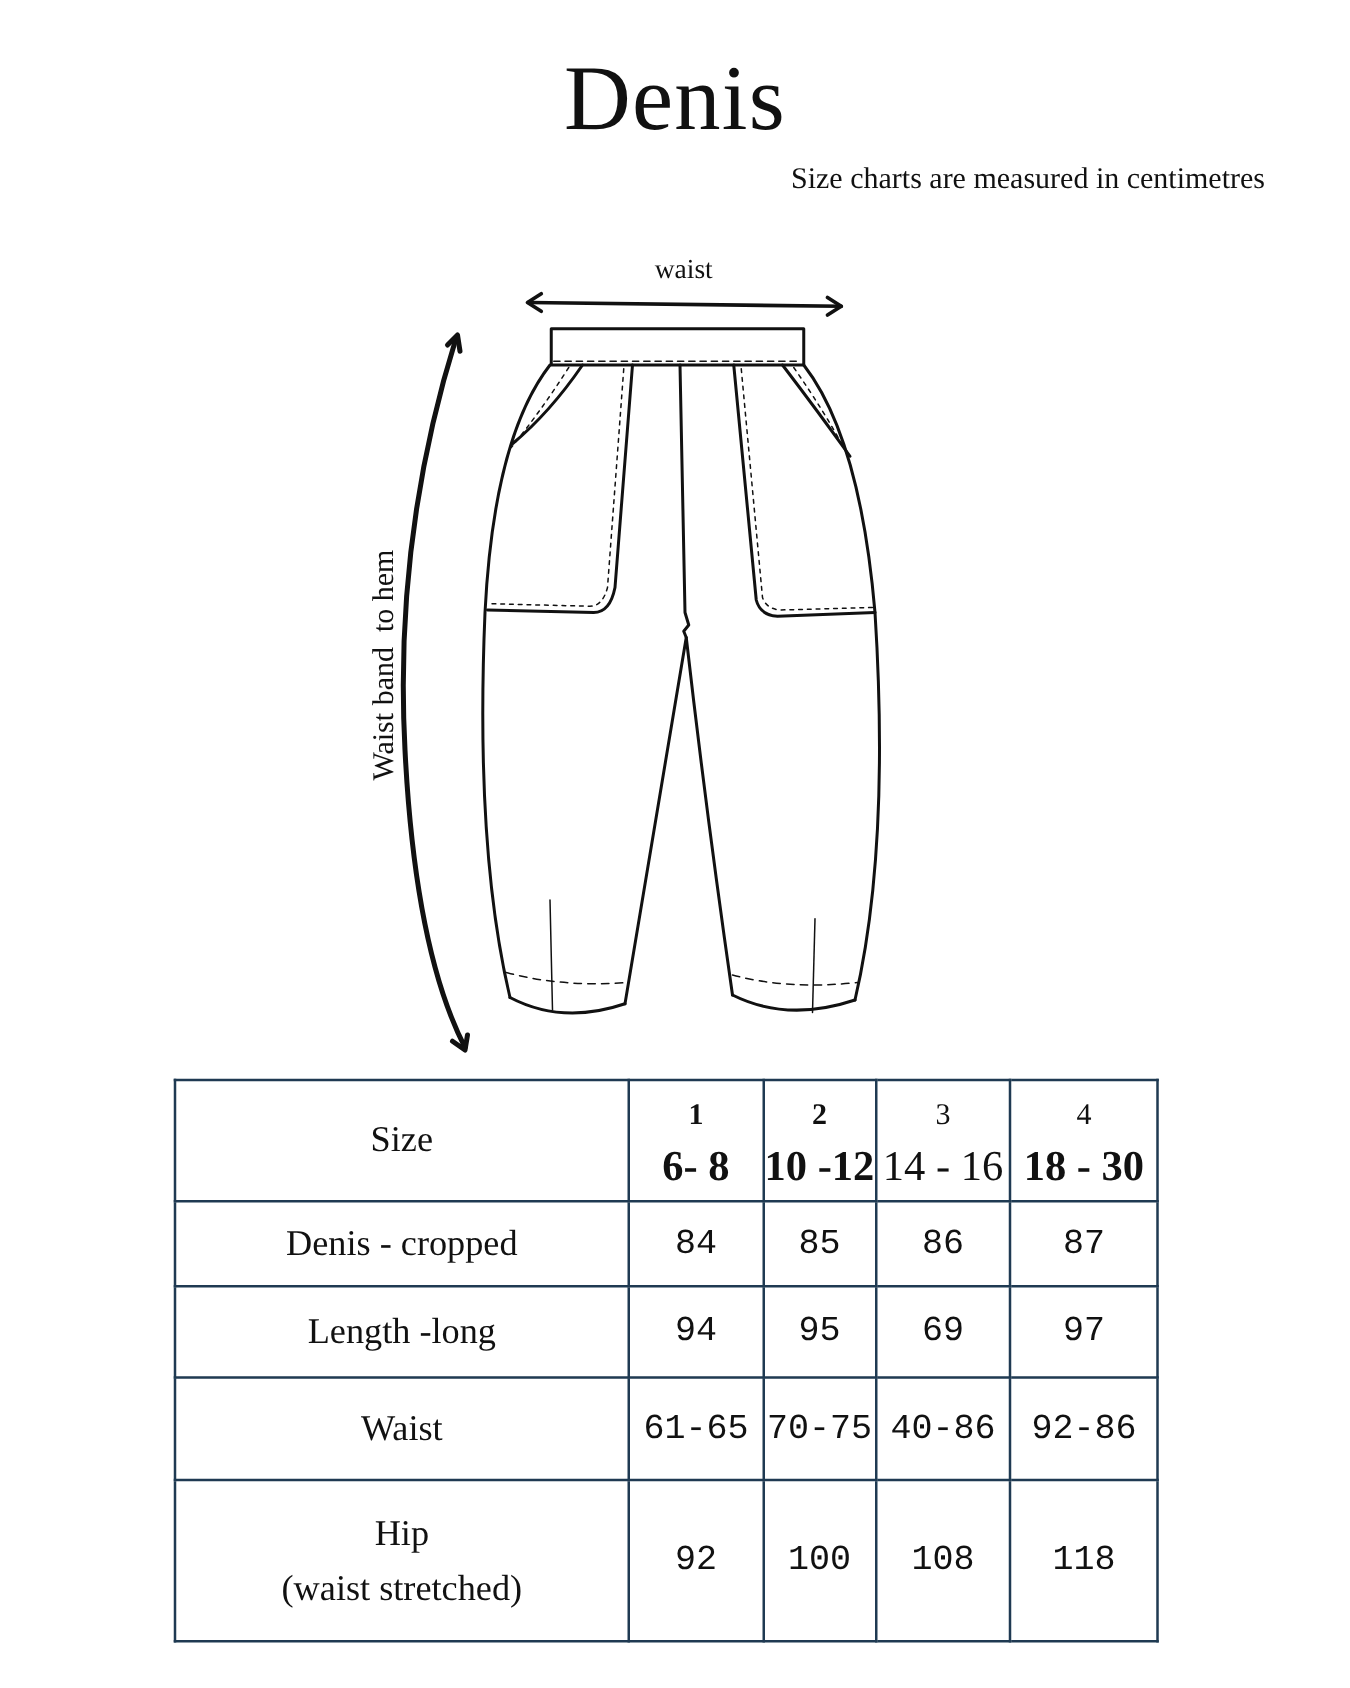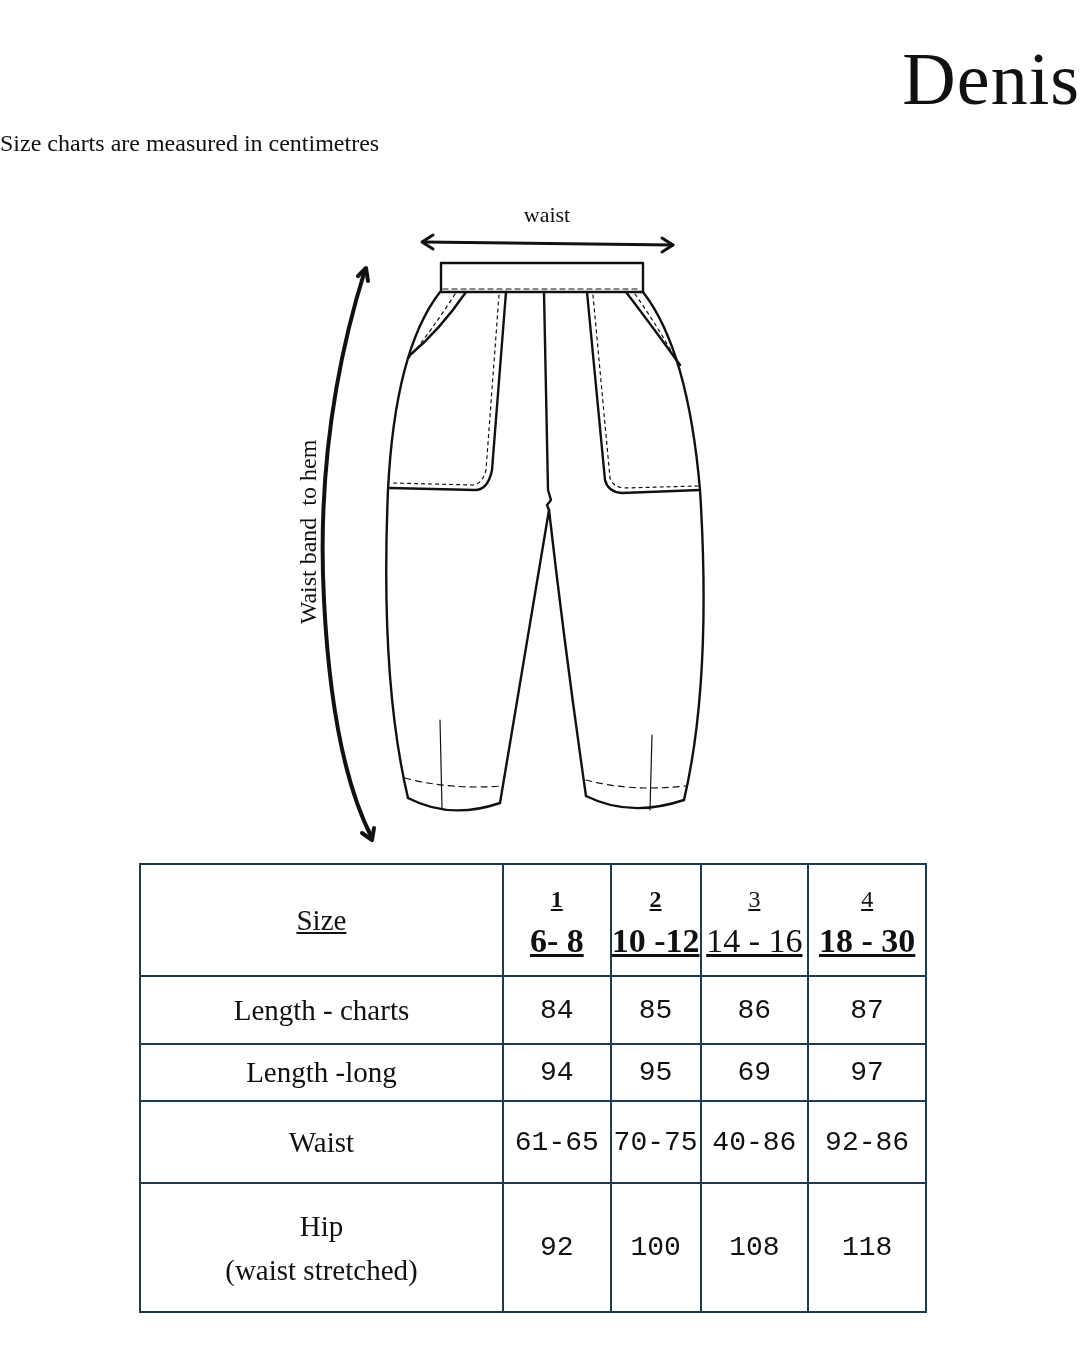--- a/index.html
+++ b/index.html
@@ -1,20 +1,20 @@
 <!DOCTYPE html>
 <html><head>
 <meta charset="utf-8">
 <style>
   html, body { margin:0; padding:0; background:#ffffff; }
   body { width:1080px; height:1350px; position:relative; overflow:hidden;
          font-family:"DejaVu Serif", "Liberation Serif", serif; color:#111; }
-  .title { position:absolute; left:0; width:1080px; top:36px; text-align:right;
+  .title { position:absolute; left:0; width:1080px; top:36px; text-align:center;
            font-family:"Liberation Serif", serif; font-size:74px; line-height:86px; letter-spacing:1px; }
-  .subtitle { position:absolute; left:0; width:1012px; top:128px; text-align:left;
+  .subtitle { position:absolute; left:0; width:1012px; top:128px; text-align:right;
               font-family:"Liberation Serif", serif; font-size:24px; line-height:30px; }
   .diagram { position:absolute; left:0; top:180px; width:1080px; height:670px; }
   .waist-label { position:absolute; left:0; width:1094px; top:202px; text-align:center;
                  font-family:"Liberation Serif", serif; font-size:22px; }
   .length-label { position:absolute; left:308px; top:532px; transform:translate(-50%,-50%) rotate(-90deg);
                   white-space:pre; font-family:"Liberation Serif", serif; font-size:24px; }
   table.size { position:absolute; left:139px; top:863px; width:788px; border-collapse:collapse;
                font-family:"Liberation Serif", serif; }
   table.size td { border:2px solid #1f3a52; text-align:center; vertical-align:middle; padding:0; }
   .lbl { font-size:29px; }
@@ -73,47 +73,47 @@
 
     <path d="M626 292 Q655 330 680 365"></path>
     <path d="M635 294 Q660 330 676 360" stroke-dasharray="3 4" stroke-width="1.2"></path>
     <path d="M587 292 L605 480 Q608 492 622 493 L700 490"></path>
     <path d="M593 295 L610 478 Q613 487 624 488 L698 486" stroke-dasharray="3 4" stroke-width="1.2"></path>
   </g>
 </svg>
 
 <table class="size">
   <tbody>
-      <tr style="height:112px;text-decoration:underline;">
+      <tr style="height:97px;">
     <td class="lbl" style="width:362px;">Size</td>
     <td style="width:106px;">
       <span class="hdr-num">1</span>
       <span class="hdr-range">6- 8</span>
     </td>
     <td style="width:88px;">
       <span class="hdr-num">2</span>
       <span class="hdr-range">10 -12</span>
     </td>
     <td style="width:106px;">
       <span class="hdr-num light" style="font-weight:normal">3</span>
       <span class="hdr-range light">14 - 16</span>
     </td>
     <td style="width:116px;">
       <span class="hdr-num light" style="font-weight:normal">4</span>
       <span class="hdr-range">18 - 30</span>
     </td>
   </tr>
   <tr style="height:68px;">
-    <td class="lbl">Length - charts</td>
+    <td class="lbl">Denis - cropped</td>
     <td class="num">84</td>
     <td class="num">85</td>
     <td class="num">86</td>
     <td class="num">87</td>
   </tr>
-  <tr style="height:57px;">
+  <tr style="height:73px;">
     <td class="lbl">Length -long</td>
     <td class="num">94</td>
     <td class="num">95</td>
     <td class="num">69</td>
     <td class="num">97</td>
   </tr>
   <tr style="height:82px;">
     <td class="lbl">Waist</td>
     <td class="num">61-65</td>
     <td class="num">70-75</td>

